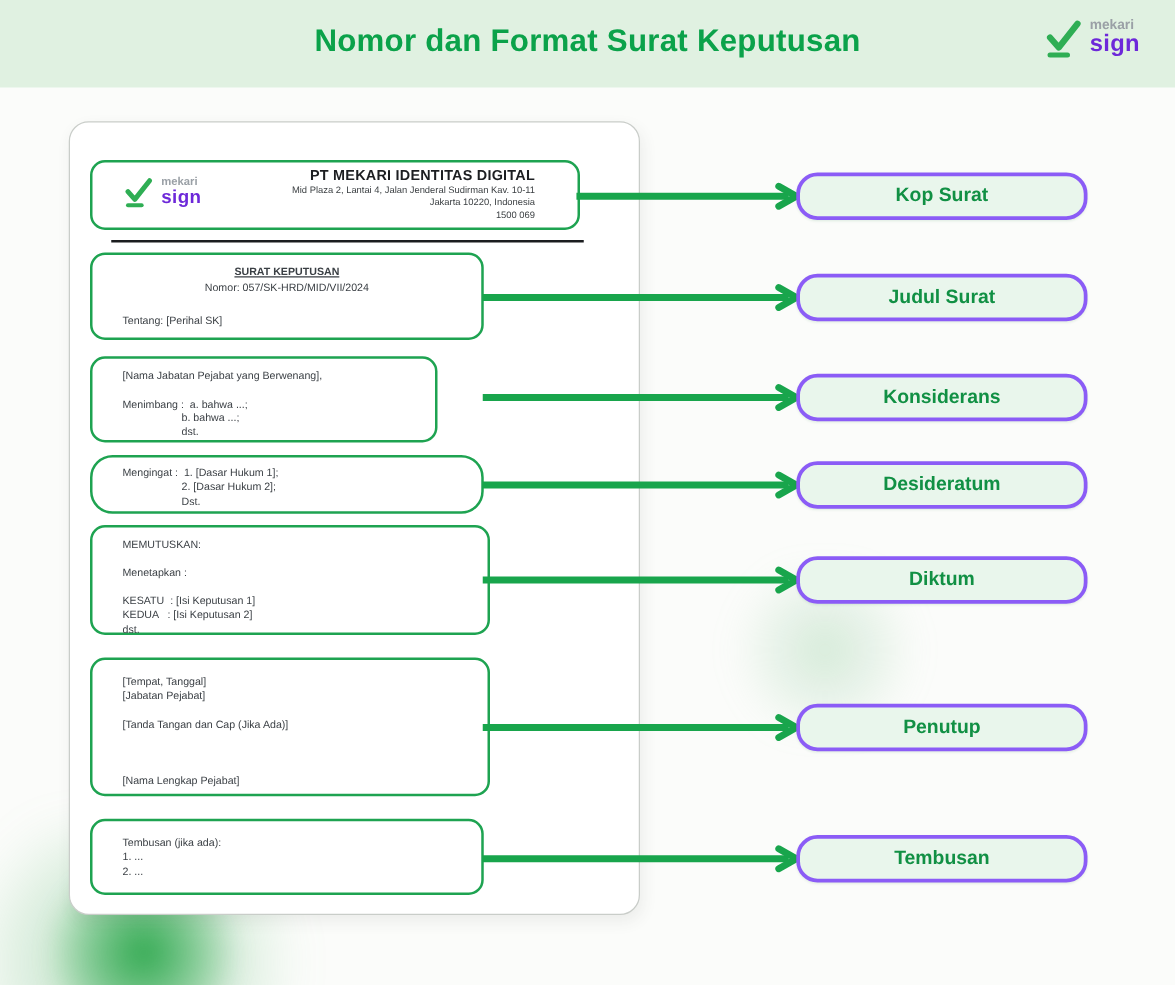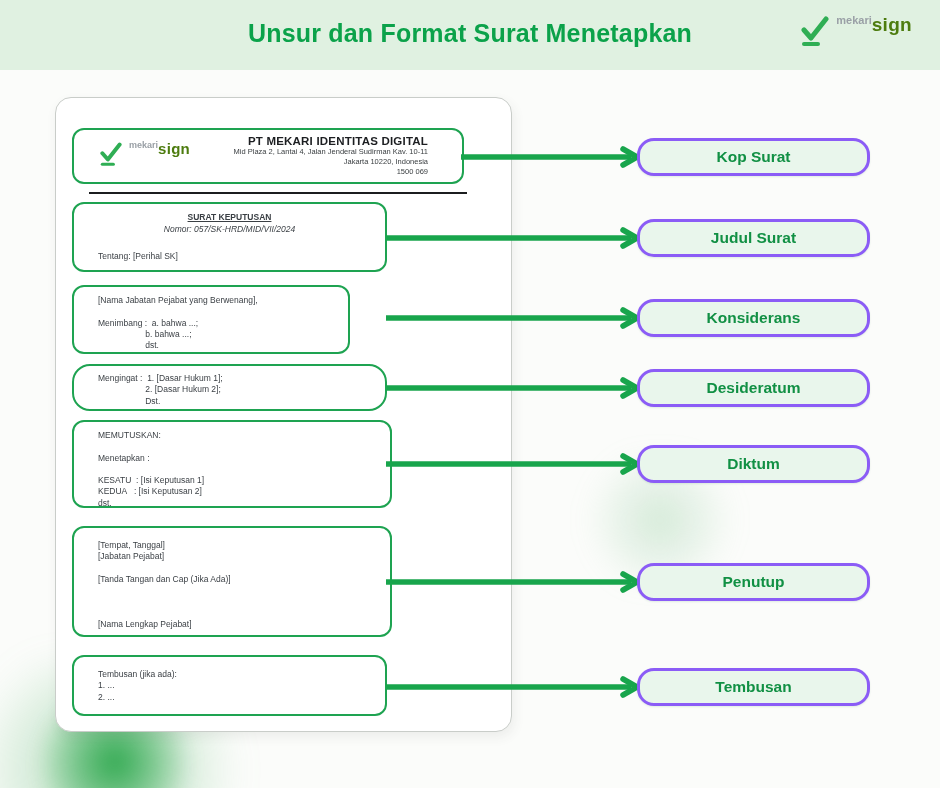--- a/index.html
+++ b/index.html
@@ -15,23 +15,23 @@
     background:#e0f1e1; z-index:4;
   }
   .header-title {
     position:absolute; left:0; top:19px; width:100%;
     text-align:center; font-size:25px; font-weight:bold; color:#0ba24a;
     letter-spacing:0.2px;
   }
 
   
   .logo { display:flex; align-items:flex-start; }
-  .logo-texts { display:flex; flex-direction:row; margin-left:7px; }
+  .logo-texts { display:flex; flex-direction:column; margin-left:7px; }
   .logo-top { color:#9aa0a6; font-weight:bold; line-height:1; }
-  .logo-bottom { color:#4d7c0f; font-weight:bold; line-height:1.05; letter-spacing:0.3px; }
+  .logo-bottom { color:#6d28d9; font-weight:bold; line-height:1.05; letter-spacing:0.3px; }
   .logo-lg .logo-top { font-size:11px; }
   .logo-lg .logo-bottom { font-size:19px; }
   .logo-sm .logo-top { font-size:9px; }
   .logo-sm .logo-bottom { font-size:15px; }
   .header-logo { position:absolute; right:28px; top:15px; }
 
   
   .blob { position:absolute; z-index:1; pointer-events:none; }
   .blob-a {
     left:20px; top:685px; width:190px; height:160px; filter:blur(8px);
@@ -64,21 +64,21 @@
   .kop-box { left:16px; top:30px; width:392px; height:56px; display:flex; align-items:center; }
   .kop-logo { margin-left:26px; }
   .kop-center { flex:1; text-align:right; padding-right:34px; }
   .kop-company { font-size:11.5px; font-weight:bold; color:#1c1e21; letter-spacing:0.2px; }
   .kop-addr { font-size:7.5px; color:#3c4043; line-height:1.35; }
 
   .separator { position:absolute; left:33px; top:94px; width:378px; border-top:2px solid #1b1d1f; }
 
   .judul-box { left:16px; top:104px; width:315px; height:70px; text-align:center; }
   .sk-title { display:inline-block; margin-top:8px; font-size:8.5px; font-weight:bold; text-decoration:underline; color:#3a3f44; }
-  .sk-number { font-size:8.5px; color:#3a3f44;font-style:italic; }
+  .sk-number { font-size:8.5px; color:#3a3f44; }
   .sk-subject { position:absolute; left:24px; bottom:9px; font-size:8.5px; color:#3a3f44; }
 
   .konsiderans-box { left:16px; top:187px; width:278px; height:69px; padding:8px 8px 0 24px; }
   .desideratum-box { left:16px; top:266px; width:315px; height:47px; padding:7px 8px 0 24px;border-radius:18px; }
   .diktum-box      { left:16px; top:322px; width:320px; height:88px; padding:8px 8px 1px 24px; }
   .penutup-box     { left:16px; top:428px; width:320px; height:111px; padding:12px 8px 0 24px; }
   .tembusan-box    { left:16px; top:557px; width:315px; height:61px; padding:12px 8px 0 24px; }
 
   
   .arrow { position:absolute; z-index:3; }
@@ -95,21 +95,21 @@
 </head>
 <body>
 
 <div class="stage">
 
   <div class="blob blob-b"></div>
   <div class="blob blob-a"></div>
   <div class="blob blob-c"></div>
 
   <div class="header">
-    <div class="header-title">Unsur dan Format Surat Menetapkan</div>
+    <div class="header-title">Nomor dan Format Surat Keputusan</div>
     <div class="logo logo-lg header-logo">
       <span>
         <svg width="28" height="32" viewBox="0 0 28 32">
           <polyline points="3,15 10,23 25,4" fill="none" stroke="#2fae54" stroke-width="5" stroke-linecap="round" stroke-linejoin="round"></polyline>
           <line x1="3" y1="29" x2="17" y2="29" stroke="#2fae54" stroke-width="4" stroke-linecap="round"></line>
         </svg>
       </span>
       <span class="logo-texts">
         <span class="logo-top">mekari</span>
         <span class="logo-bottom">sign</span>

